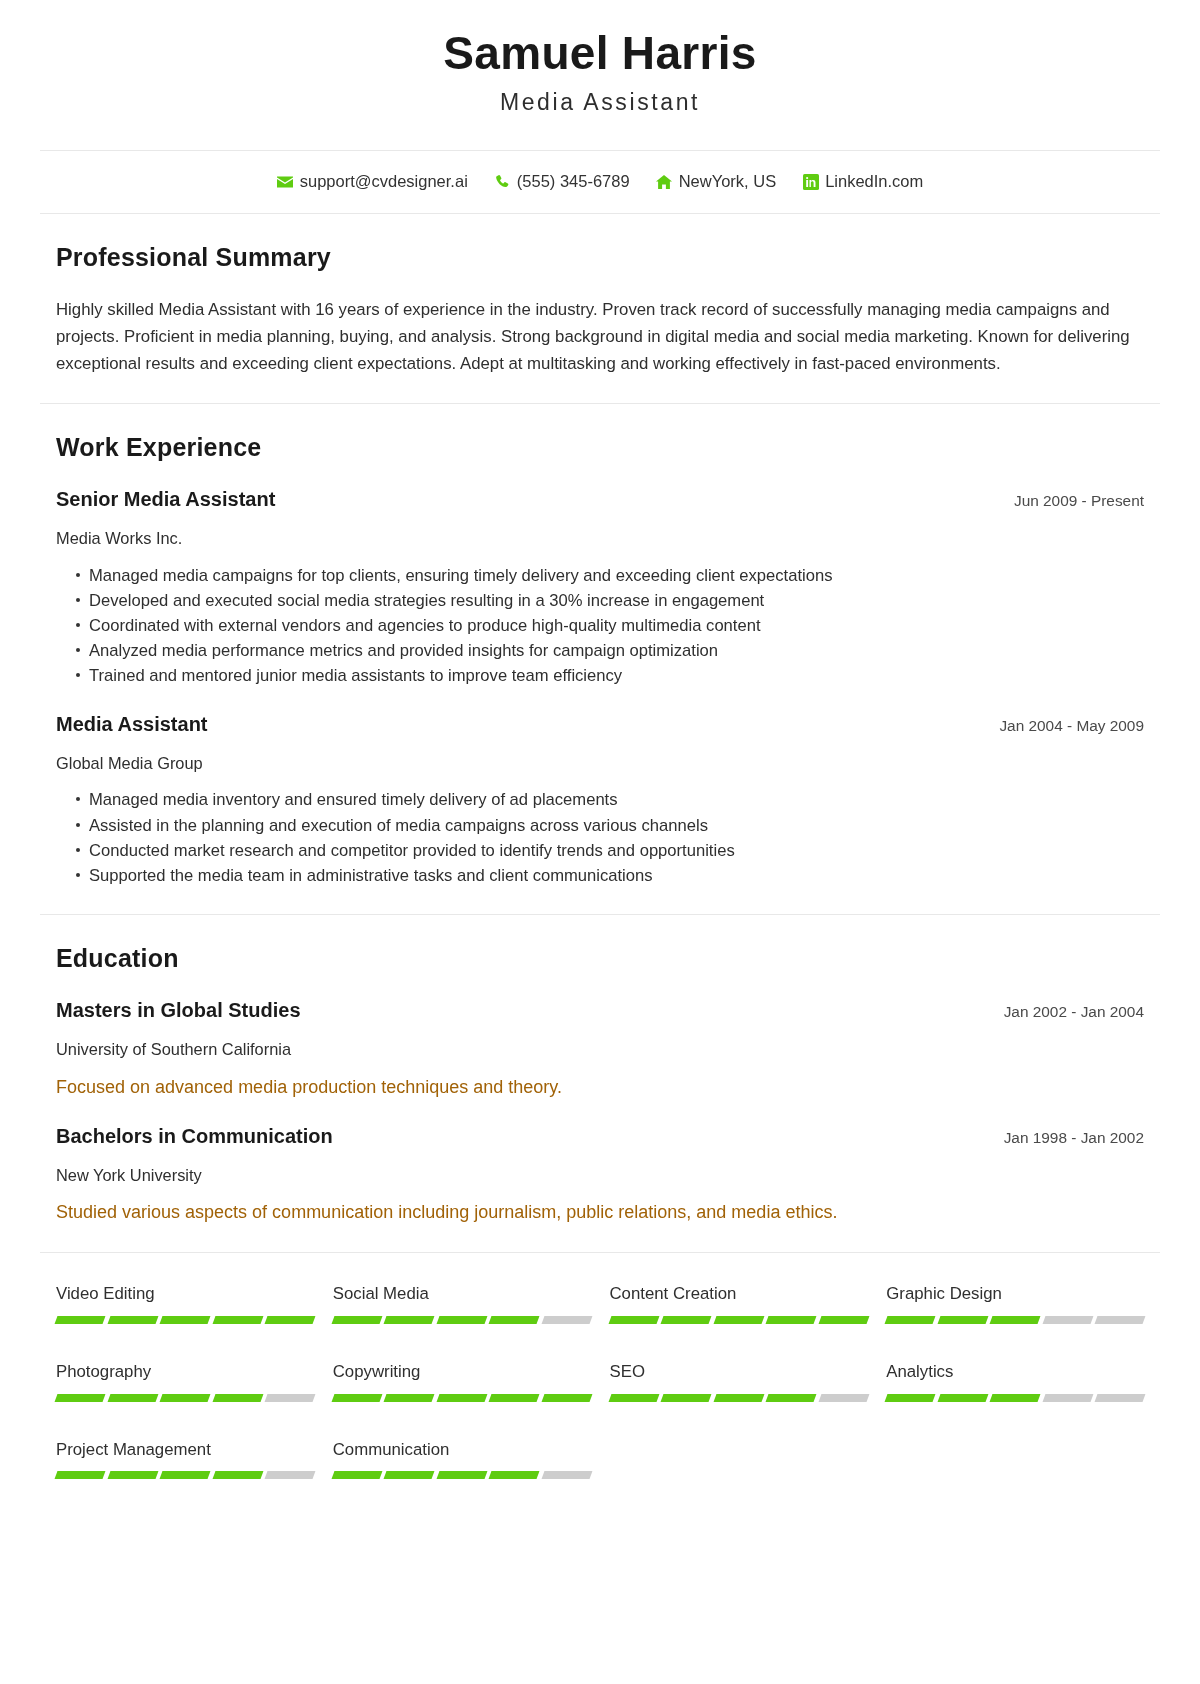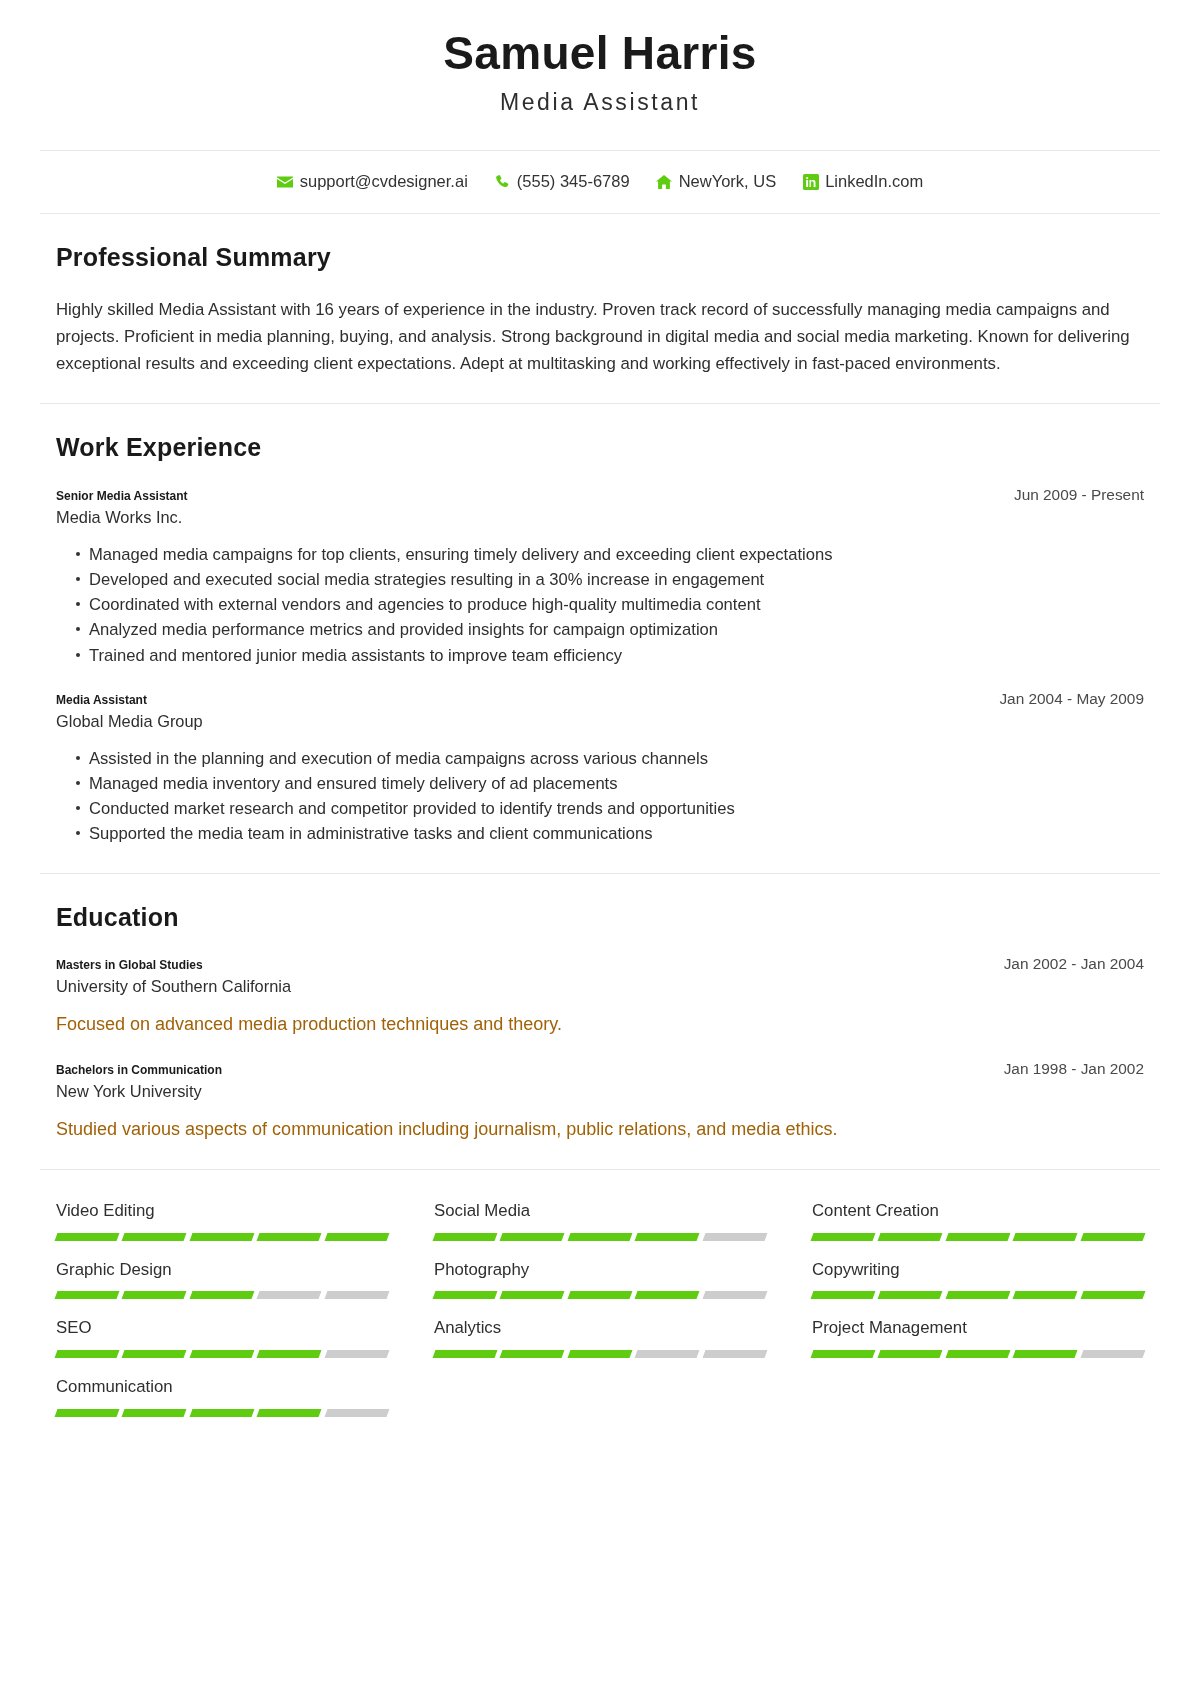--- a/index.html
+++ b/index.html
@@ -109,38 +109,38 @@
   .entry:last-child { margin-bottom: 0; }
 
   .entry-head {
     display: flex;
     justify-content: space-between;
     align-items: baseline;
     gap: 20px;
   }
 
   .entry-role {
-    font-size: 12px;
+    font-size: 20px;
     font-weight: 700;
     color: #1a1a1a;
     line-height: 1.35;
   }
 
   .entry-dates {
     font-size: 15.4px;
     color: #4a4a4a;
     white-space: nowrap;
     flex: 0 0 auto;
   }
 
   .entry-org {
     font-size: 16.4px;
     color: #2f2f2f;
     line-height: 1.45;
-    margin-top: 2px;
+    margin-top: 14px;
   }
 
   .entry-bullets {
     list-style: none;
     margin: 12px 0 0 0;
     padding: 0;
   }
 
   .entry-bullets li {
     position: relative;
@@ -164,23 +164,24 @@
   .entry-desc {
     font-size: 18px;
     line-height: 1.5;
     color: #a16207;
     margin-top: 12px;
   }
 
   
   .skills-grid {
     display: grid;
-    grid-template-columns: 1fr 1fr 1fr;
+    grid-template-columns: 1fr 1fr 1fr 1fr;
     column-gap: 46px;
     row-gap: 0;
+    gap: 19px;
   }
 
   .skill {
     padding-bottom: 18px;
   }
 
   .skill-name {
     font-size: 16.8px;
     color: #2f2f2f;
     line-height: 1.35;
@@ -282,22 +283,22 @@
       </ul>
     </div>
 
     <div class="entry">
       <div class="entry-head">
         <div class="entry-role">Media Assistant</div>
         <div class="entry-dates">Jan 2004 - May 2009</div>
       </div>
       <div class="entry-org">Global Media Group</div>
       <ul class="entry-bullets">
+        <li>Managed media inventory and ensured timely delivery of ad placements</li>
         <li>Assisted in the planning and execution of media campaigns across various channels</li>
-        <li>Managed media inventory and ensured timely delivery of ad placements</li>
         <li>Conducted market research and competitor provided to identify trends and opportunities</li>
         <li>Supported the media team in administrative tasks and client communications</li>
       </ul>
     </div>
   </div>
 
   <hr class="rule">
 
   <div class="section">
     <div class="section-title">Education</div>

